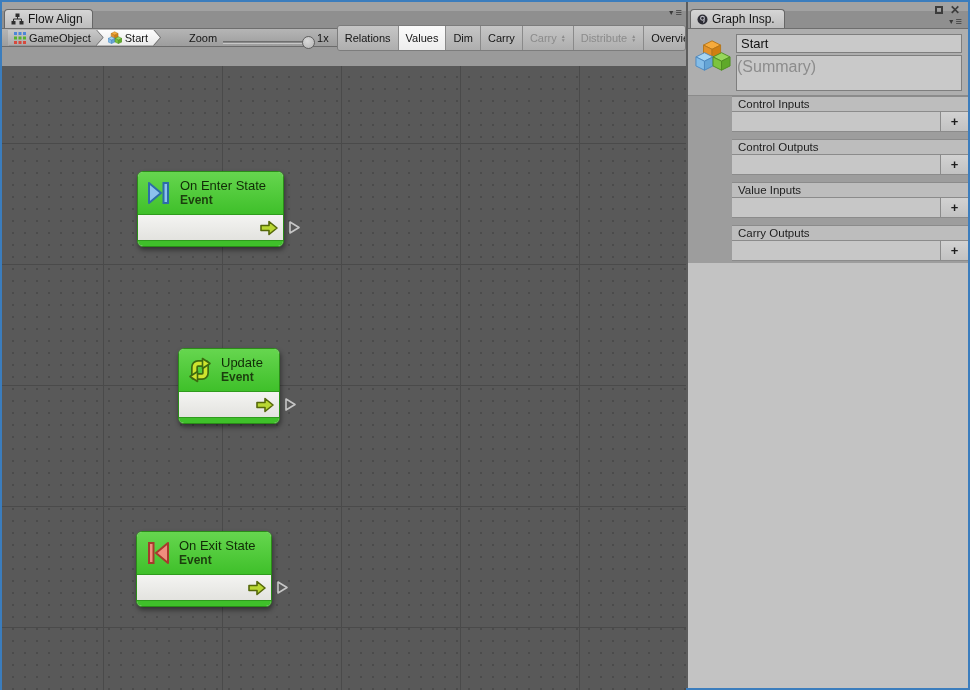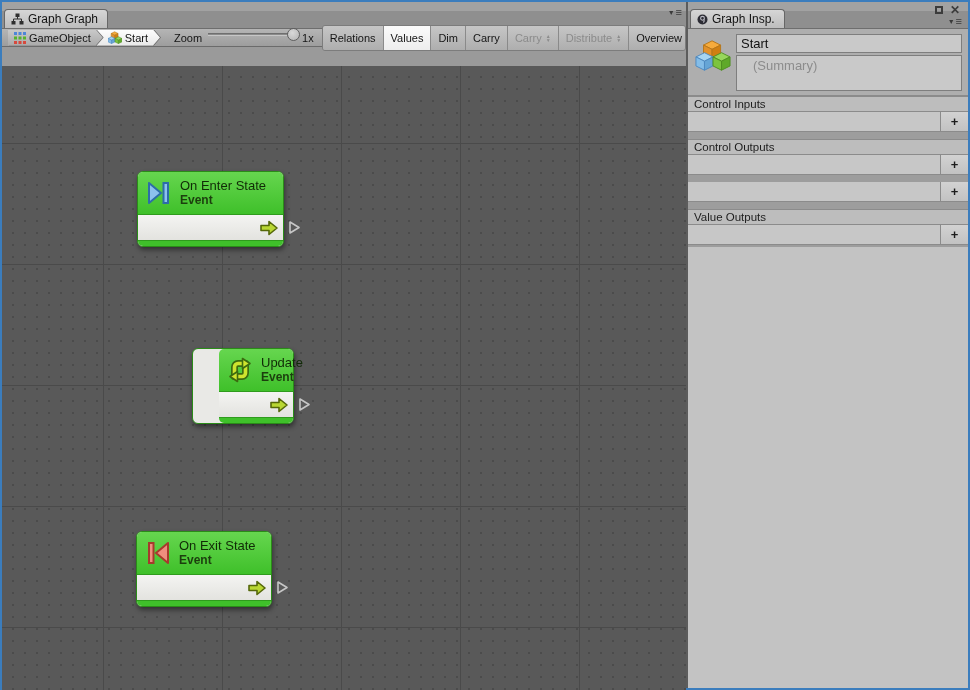--- a/index.html
+++ b/index.html
@@ -57,21 +57,21 @@
   .bc-first .bc-shape {
     clip-path:polygon(0 0, calc(100% - 7px) 0, 100% 50%, calc(100% - 7px) 100%, 0 100%);
     background:linear-gradient(#c9c9c9,#a9a9a9);
   }
   .bc-sel { margin-left:-6px; }
   .bc-sel .bc-shape {
     clip-path:polygon(0 0, calc(100% - 7px) 0, 100% 50%, calc(100% - 7px) 100%, 0 100%, 7px 50%);
     background:linear-gradient(#fdfdfd,#e8e8e8);
     padding-left:11px;
   }
-  .zoom-wrap { display:flex; align-items:flex-start; margin-left:14px; gap:6px; }
+  .zoom-wrap { display:flex; align-items:flex-end; margin-left:29px; gap:6px; }
   .zoom-track {
     position:relative; width:86px; height:3px; margin-top:1px;
     background:#8a8a8a; border-top:1px solid #6f6f6f; border-bottom:1px solid #c7c7c7;
   }
   .zoom-handle {
     position:absolute; right:-6px; top:-6px; width:13px; height:13px;
     border-radius:50%; background:radial-gradient(circle at 40% 35%, #d9d9d9, #b3b3b3);
     border:1px solid #5f5f5f;
   }
   .zoom-x { margin-left:2px; }
@@ -127,25 +127,25 @@
   .insp-head { position:absolute; left:0; top:0; width:280px; height:67px; background:#aeaeae; border-bottom:1px solid #8b8b8b; }
   .insp-cube { position:absolute; left:7px; top:8px; }
   .insp-title {
     position:absolute; left:48px; top:5px; width:226px; height:19px;
     background:#c9c9c9; border:1px solid #7e7e7e;
     font-family:"Liberation Sans", sans-serif; font-size:13px; color:#111; padding:0 4px;
   }
   .insp-summary {
     position:absolute; left:48px; top:26px; width:226px; height:36px;
     background:#c9c9c9; border:1px solid #7e7e7e; resize:none;
-    font-family:"Liberation Sans", sans-serif; font-size:13px; color:#333; padding:2px 16px;
+    font-family:"Liberation Sans", sans-serif; font-size:16px; color:#333; padding:2px 0;
   }
   .insp-summary::placeholder { color:#8c8c8c; opacity:1; }
   .sections { position:absolute; left:0; top:67px; width:280px; background:#9d9d9d; padding-bottom:2px; }
-  .section { margin-bottom:7px; }
+  .section { margin-bottom:7px;margin-left:44px; }
   .section-header {
     height:16px; background:#bdbdbd; border-top:1px solid #8b8b8b; border-bottom:1px solid #8b8b8b;
     display:flex; align-items:center; padding-left:6px;
     font-size:11.5px; color:#1d1d1d;
   }
   .section-row {
     height:20px; background:#c7c7c7; border-bottom:1px solid #8b8b8b;
     display:flex; justify-content:flex-end;
   }
   .add-btn {
@@ -164,21 +164,21 @@
 <div class="tabstrip left">
   <div class="tab" style="left:2px;">
     <span class="icon">
       <svg width="13" height="12" viewBox="0 0 13 12">
         <rect x="4.5" y="0.5" width="4" height="3.5" fill="#2e2e2e"></rect>
         <rect x="0.5" y="8" width="4" height="3.5" fill="#2e2e2e"></rect>
         <rect x="8.5" y="8" width="4" height="3.5" fill="#2e2e2e"></rect>
         <path d="M6.5 4 v2 M2.5 8 V6 H10.5 V8" stroke="#2e2e2e" fill="none"></path>
       </svg>
     </span>
-    <span>Graph Graph</span>
+    <span>Flow Align</span>
   </div>
   <span class="pane-menu" style="right:4px;">
       <span class="tri">▼</span>
       <span class="bars">≡</span>
     </span>
 </div>
 
 <div class="toolbar">
   <div class="bc bc-first" style="margin-left:6px;">
     <div class="bc-shape">
@@ -283,21 +283,21 @@
       </span>
     </div>
     <div class="node-footer"></div>
     <span class="port-tri" style="top:48px;">
       <svg width="13" height="15" viewBox="0 0 13 15">
         <path d="M2 2 L11 7.5 L2 13 Z" fill="none" stroke="#c6c6c6" stroke-width="1.6" stroke-linejoin="round"></path>
       </svg>
     </span>
   </div>
 
-  <div class="node" style="left:190px; top:282px; width:102px;padding-left:26px;">
+  <div class="node" style="left:176px; top:282px; width:102px;">
     <div class="node-header">
       <span class="icon">
         <svg width="30" height="30" viewBox="0 0 30 30">
           <path d="M9.5 20 V12 a3.5 3.5 0 0 1 3.5 -3.5 h7.5" fill="none" stroke="#3c6b10" stroke-width="7" stroke-linecap="round"></path>
           <path d="M20.5 10 v8 a3.5 3.5 0 0 1 -3.5 3.5 h-7.5" fill="none" stroke="#3c6b10" stroke-width="7" stroke-linecap="round"></path>
           <path d="M9.5 20 V12 a3.5 3.5 0 0 1 3.5 -3.5 h6" fill="none" stroke="#cfe32e" stroke-width="3.6" stroke-linecap="round"></path>
           <path d="M20.5 10 v8 a3.5 3.5 0 0 1 -3.5 3.5 h-6" fill="none" stroke="#cfe32e" stroke-width="3.6" stroke-linecap="round"></path>
           <polygon points="17.5,3.5 17.5,13.5 25,8.5" fill="#cfe32e" stroke="#3c6b10" stroke-width="1.6" stroke-linejoin="round"></polygon>
           <polygon points="12.5,16.5 12.5,26.5 5,21.5" fill="#cfe32e" stroke="#3c6b10" stroke-width="1.6" stroke-linejoin="round"></polygon>
         </svg>
@@ -404,26 +404,29 @@
     </div>
     <div class="section">
       <div class="section-header">
           <span>Control Outputs</span>
         </div>
       <div class="section-row">
         <div class="add-btn">+</div>
       </div>
     </div>
     <div class="section">
-      <div class="section-row">
-        <div class="add-btn">+</div>
-      </div>
-    </div>
-    <div class="section" style="margin-bottom:0;">
       <div class="section-header">
-          <span>Value Outputs</span>
+          <span>Value Inputs</span>
         </div>
       <div class="section-row">
         <div class="add-btn">+</div>
       </div>
     </div>
+    <div class="section" style="margin-bottom:0;">
+      <div class="section-header">
+          <span>Carry Outputs</span>
+        </div>
+      <div class="section-row">
+        <div class="add-btn">+</div>
+      </div>
+    </div>
   </div>
 </div>
 
 </body></html>

